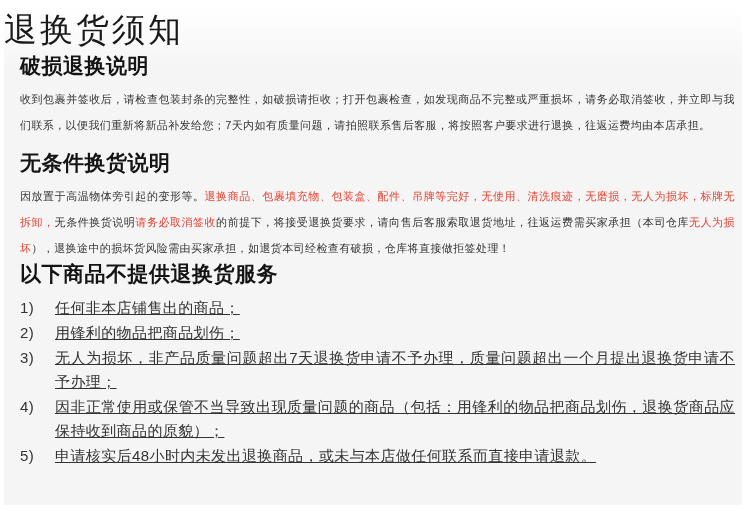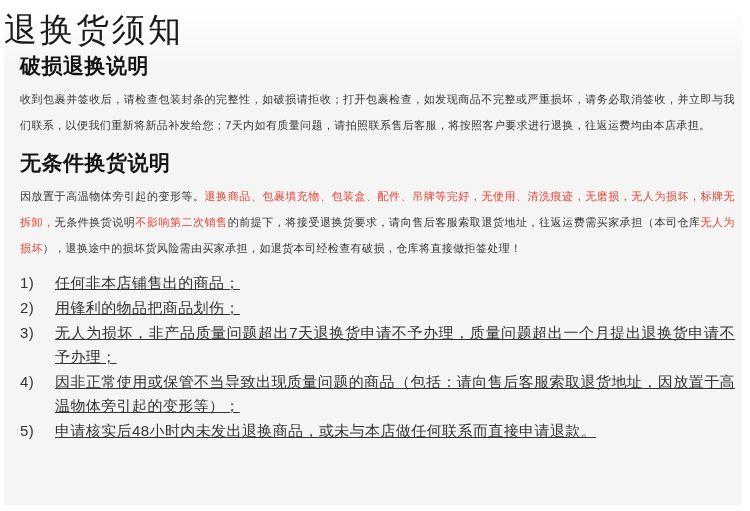--- a/index.html
+++ b/index.html
@@ -85,40 +85,41 @@
   <h1 class="title">退换货须知</h1>
   <div class="content">
 
     <section class="sec-damage">
       <h2>破损退换说明</h2>
       <p class="para"><span>收到包裹并签收后，请检查包装封条的完整性，如破损请拒收；打开包裹检查，如发现商品不完整或严重损坏，请务必取消签收，并立即与我们联系，以便我们重新将新品补发给您；7天内如有质量问题，请拍照联系售后客服，将按照客户要求进行退换，往返运费均由本店承担。</span></p>
     </section>
 
     <section class="sec-exchange">
       <h2>无条件换货说明</h2>
-      <p class="para"><span>因放置于高温物体旁引起的变形等。</span><span style="color: rgb(232, 64, 47);">退换商品、包裹填充物、包装盒、配件、吊牌等完好，无使用、清洗痕迹，无磨损，无人为损坏，标牌无拆卸，</span><span>无条件换货说明</span><span style="color: rgb(232, 64, 47);">不影响第二次销售</span><span>的前提下，将接受退换货要求，请向售后客服索取退货地址，往返运费需买家承担（本司仓库</span><span style="color: rgb(232, 64, 47);">无人为损坏</span><span>），退换途中的损坏货风险需由买家承担，如退货本司经检查有破损，仓库将直接做拒签处理！</span></p>
+      <p class="para"><span>因放置于高温物体旁引起的变形等。</span><span style="color: rgb(232, 64, 47);">退换商品、包裹填充物、包装盒、配件、吊牌等完好，无使用、清洗痕迹，无磨损，无人为损坏，标牌无拆卸，</span><span>无条件换货说明</span><span style="color: rgb(232, 64, 47);">请务必取消签收</span><span>的前提下，将接受退换货要求，请向售后客服索取退货地址，往返运费需买家承担（本司仓库</span><span style="color: rgb(232, 64, 47);">无人为损坏</span><span>），退换途中的损坏货风险需由买家承担，如退货本司经检查有破损，仓库将直接做拒签处理！</span></p>
     </section>
 
     <section class="sec-norefund">
+      <h2>以下商品不提供退换货服务</h2>
       <ol class="policy-list">
           <li>
             <span class="num">1)</span>
             <span class="txt">任何非本店铺售出的商品；</span>
           </li>
           <li>
             <span class="num">2)</span>
             <span class="txt">用锋利的物品把商品划伤；</span>
           </li>
           <li>
             <span class="num">3)</span>
             <span class="txt">无人为损坏，非产品质量问题超出7天退换货申请不予办理，质量问题超出一个月提出退换货申请不予办理；</span>
           </li>
           <li>
             <span class="num">4)</span>
-            <span class="txt">因非正常使用或保管不当导致出现质量问题的商品（包括：请向售后客服索取退货地址，因放置于高温物体旁引起的变形等）；</span>
+            <span class="txt">因非正常使用或保管不当导致出现质量问题的商品（包括：用锋利的物品把商品划伤，退换货商品应保持收到商品的原貌）；</span>
           </li>
           <li>
             <span class="num">5)</span>
             <span class="txt">申请核实后48小时内未发出退换商品，或未与本店做任何联系而直接申请退款。</span>
           </li>
         </ol>
     </section>
 
   </div>
 </div>

